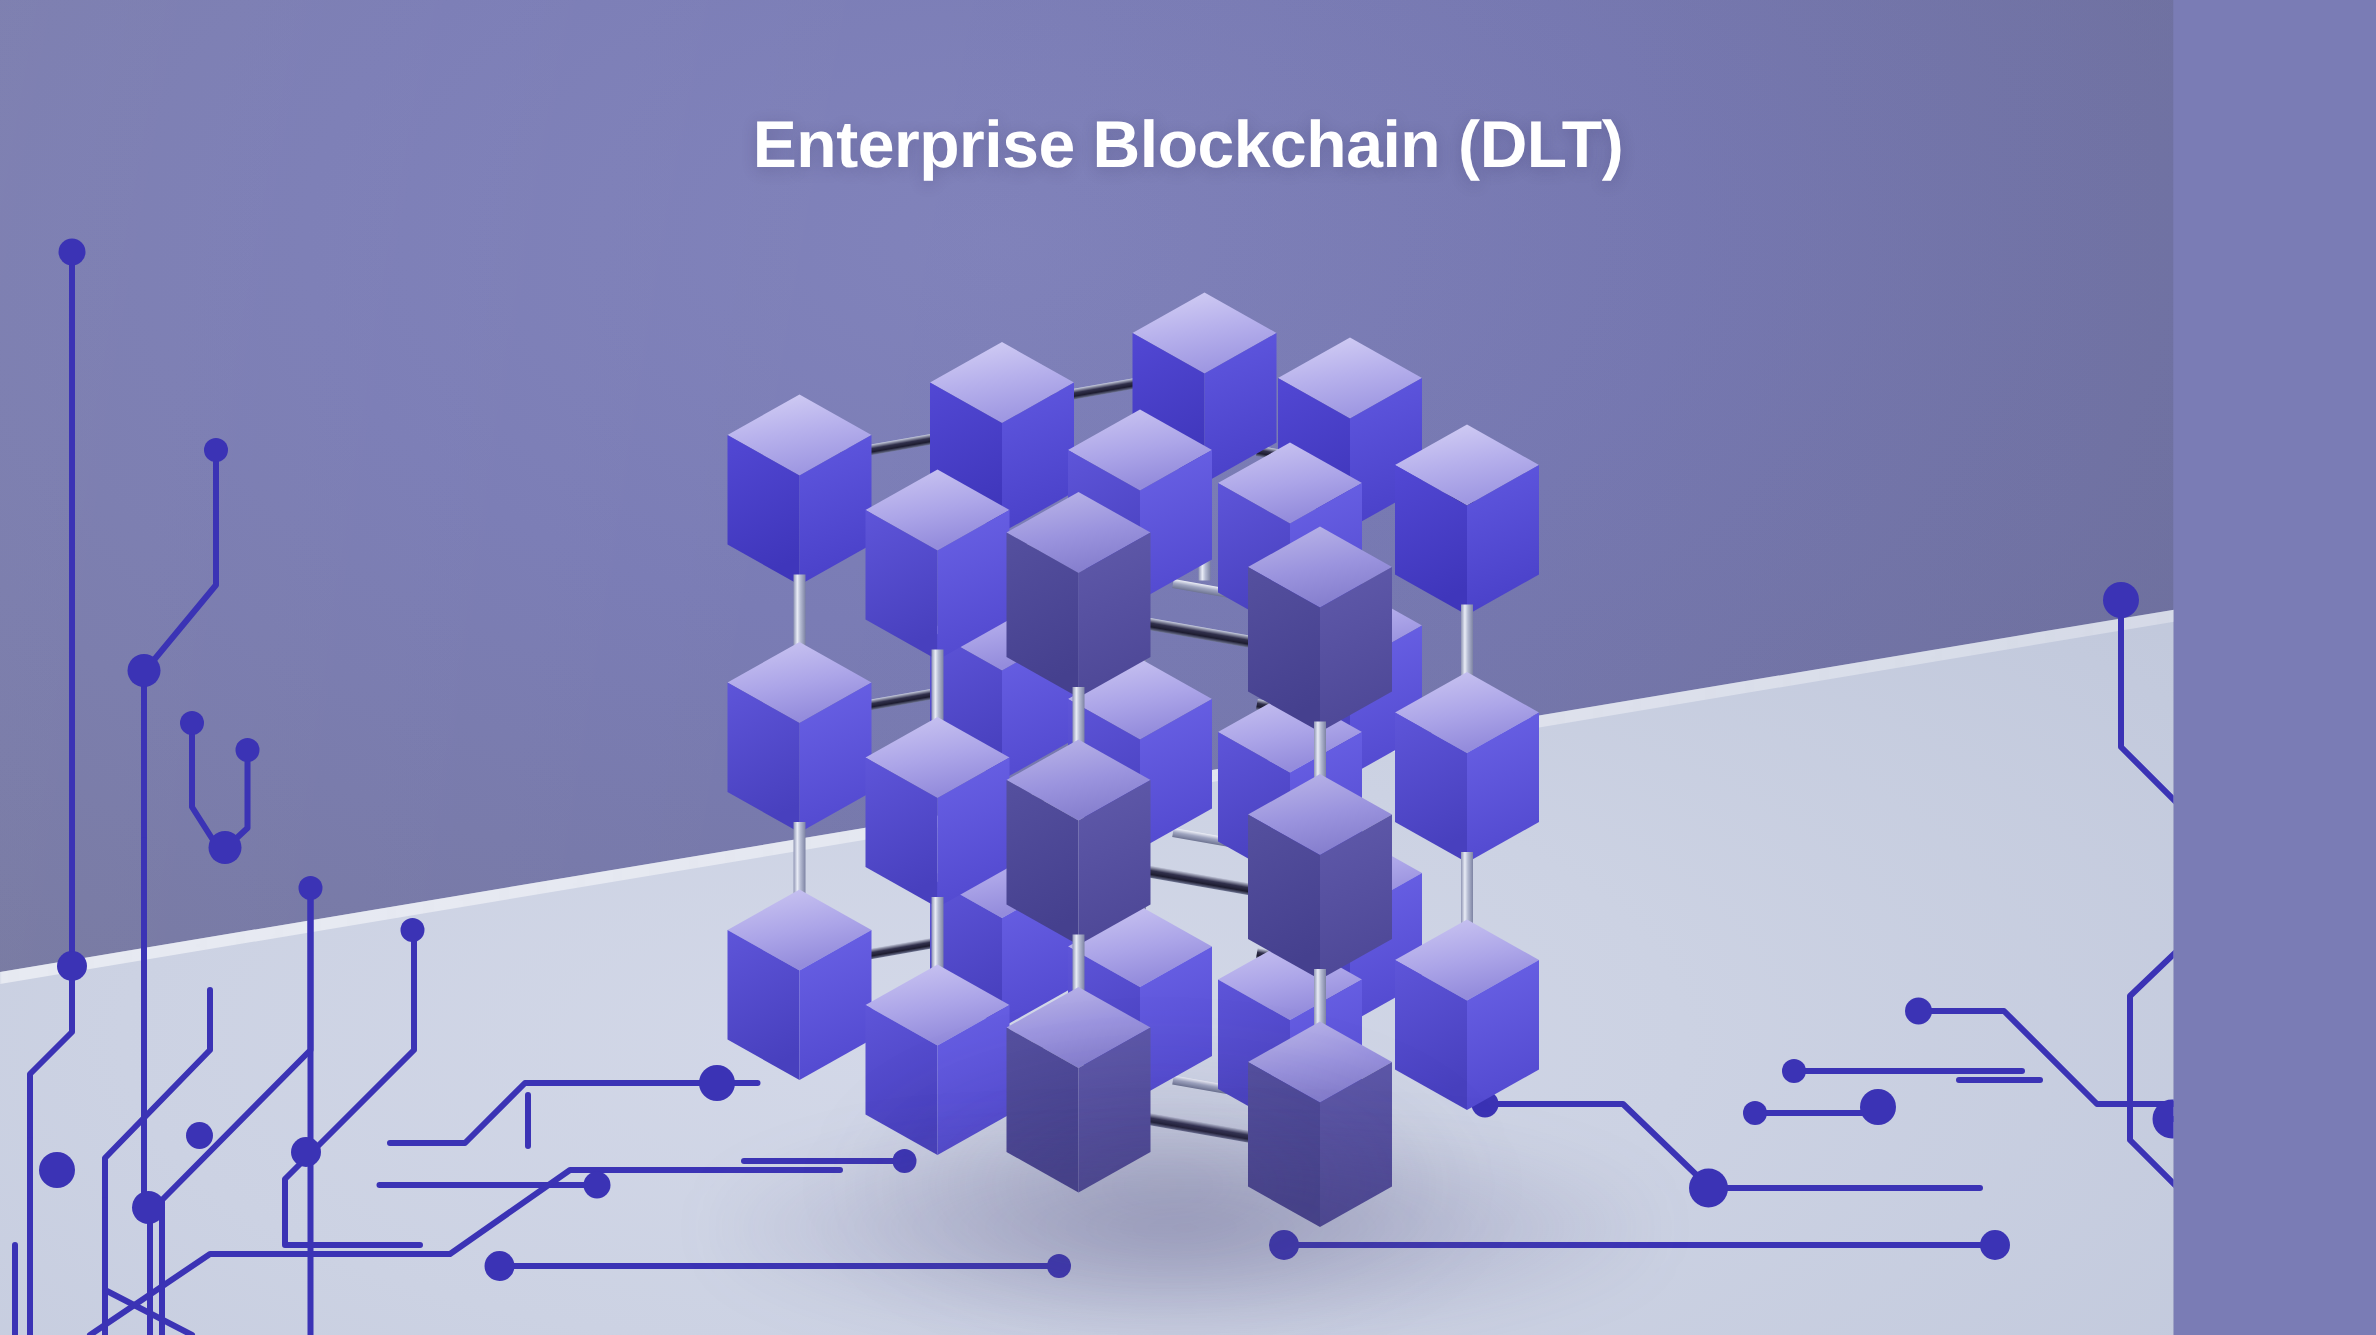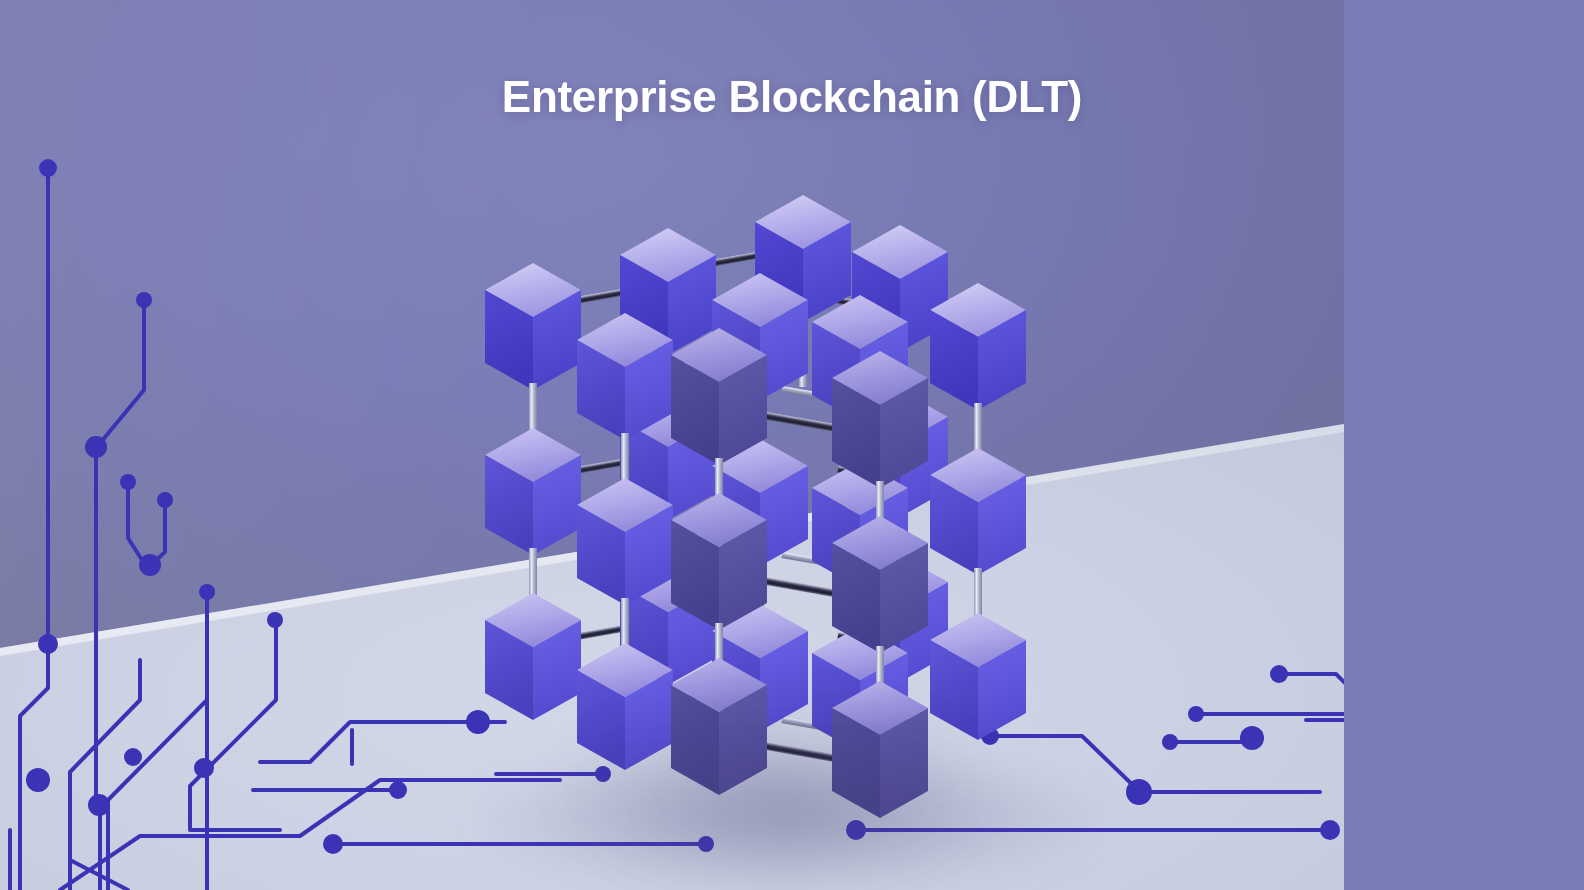--- a/index.html
+++ b/index.html
@@ -2,21 +2,21 @@
 <html><head>
 <meta charset="utf-8">
 <title>Enterprise Blockchain (DLT)</title>
 <style>
   * { margin:0; padding:0; box-sizing:border-box; }
   html,body { width:1584px; height:890px; overflow:hidden; background:#7a7cb5; }
   body { font-family:"Liberation Sans", sans-serif; }
 
   #scene {
     position:relative;
-    width:1344px; height:890px;
+    width:1449px; height:890px;
     overflow:hidden;
   }
 
   
   .wall {
     position:absolute; inset:0;
     background:
       radial-gradient(ellipse 1100px 620px at 46% 18%, #8183bb 0%, #7a7cb5 42%, #74769f 100%);
   }
   .wall-shade {

